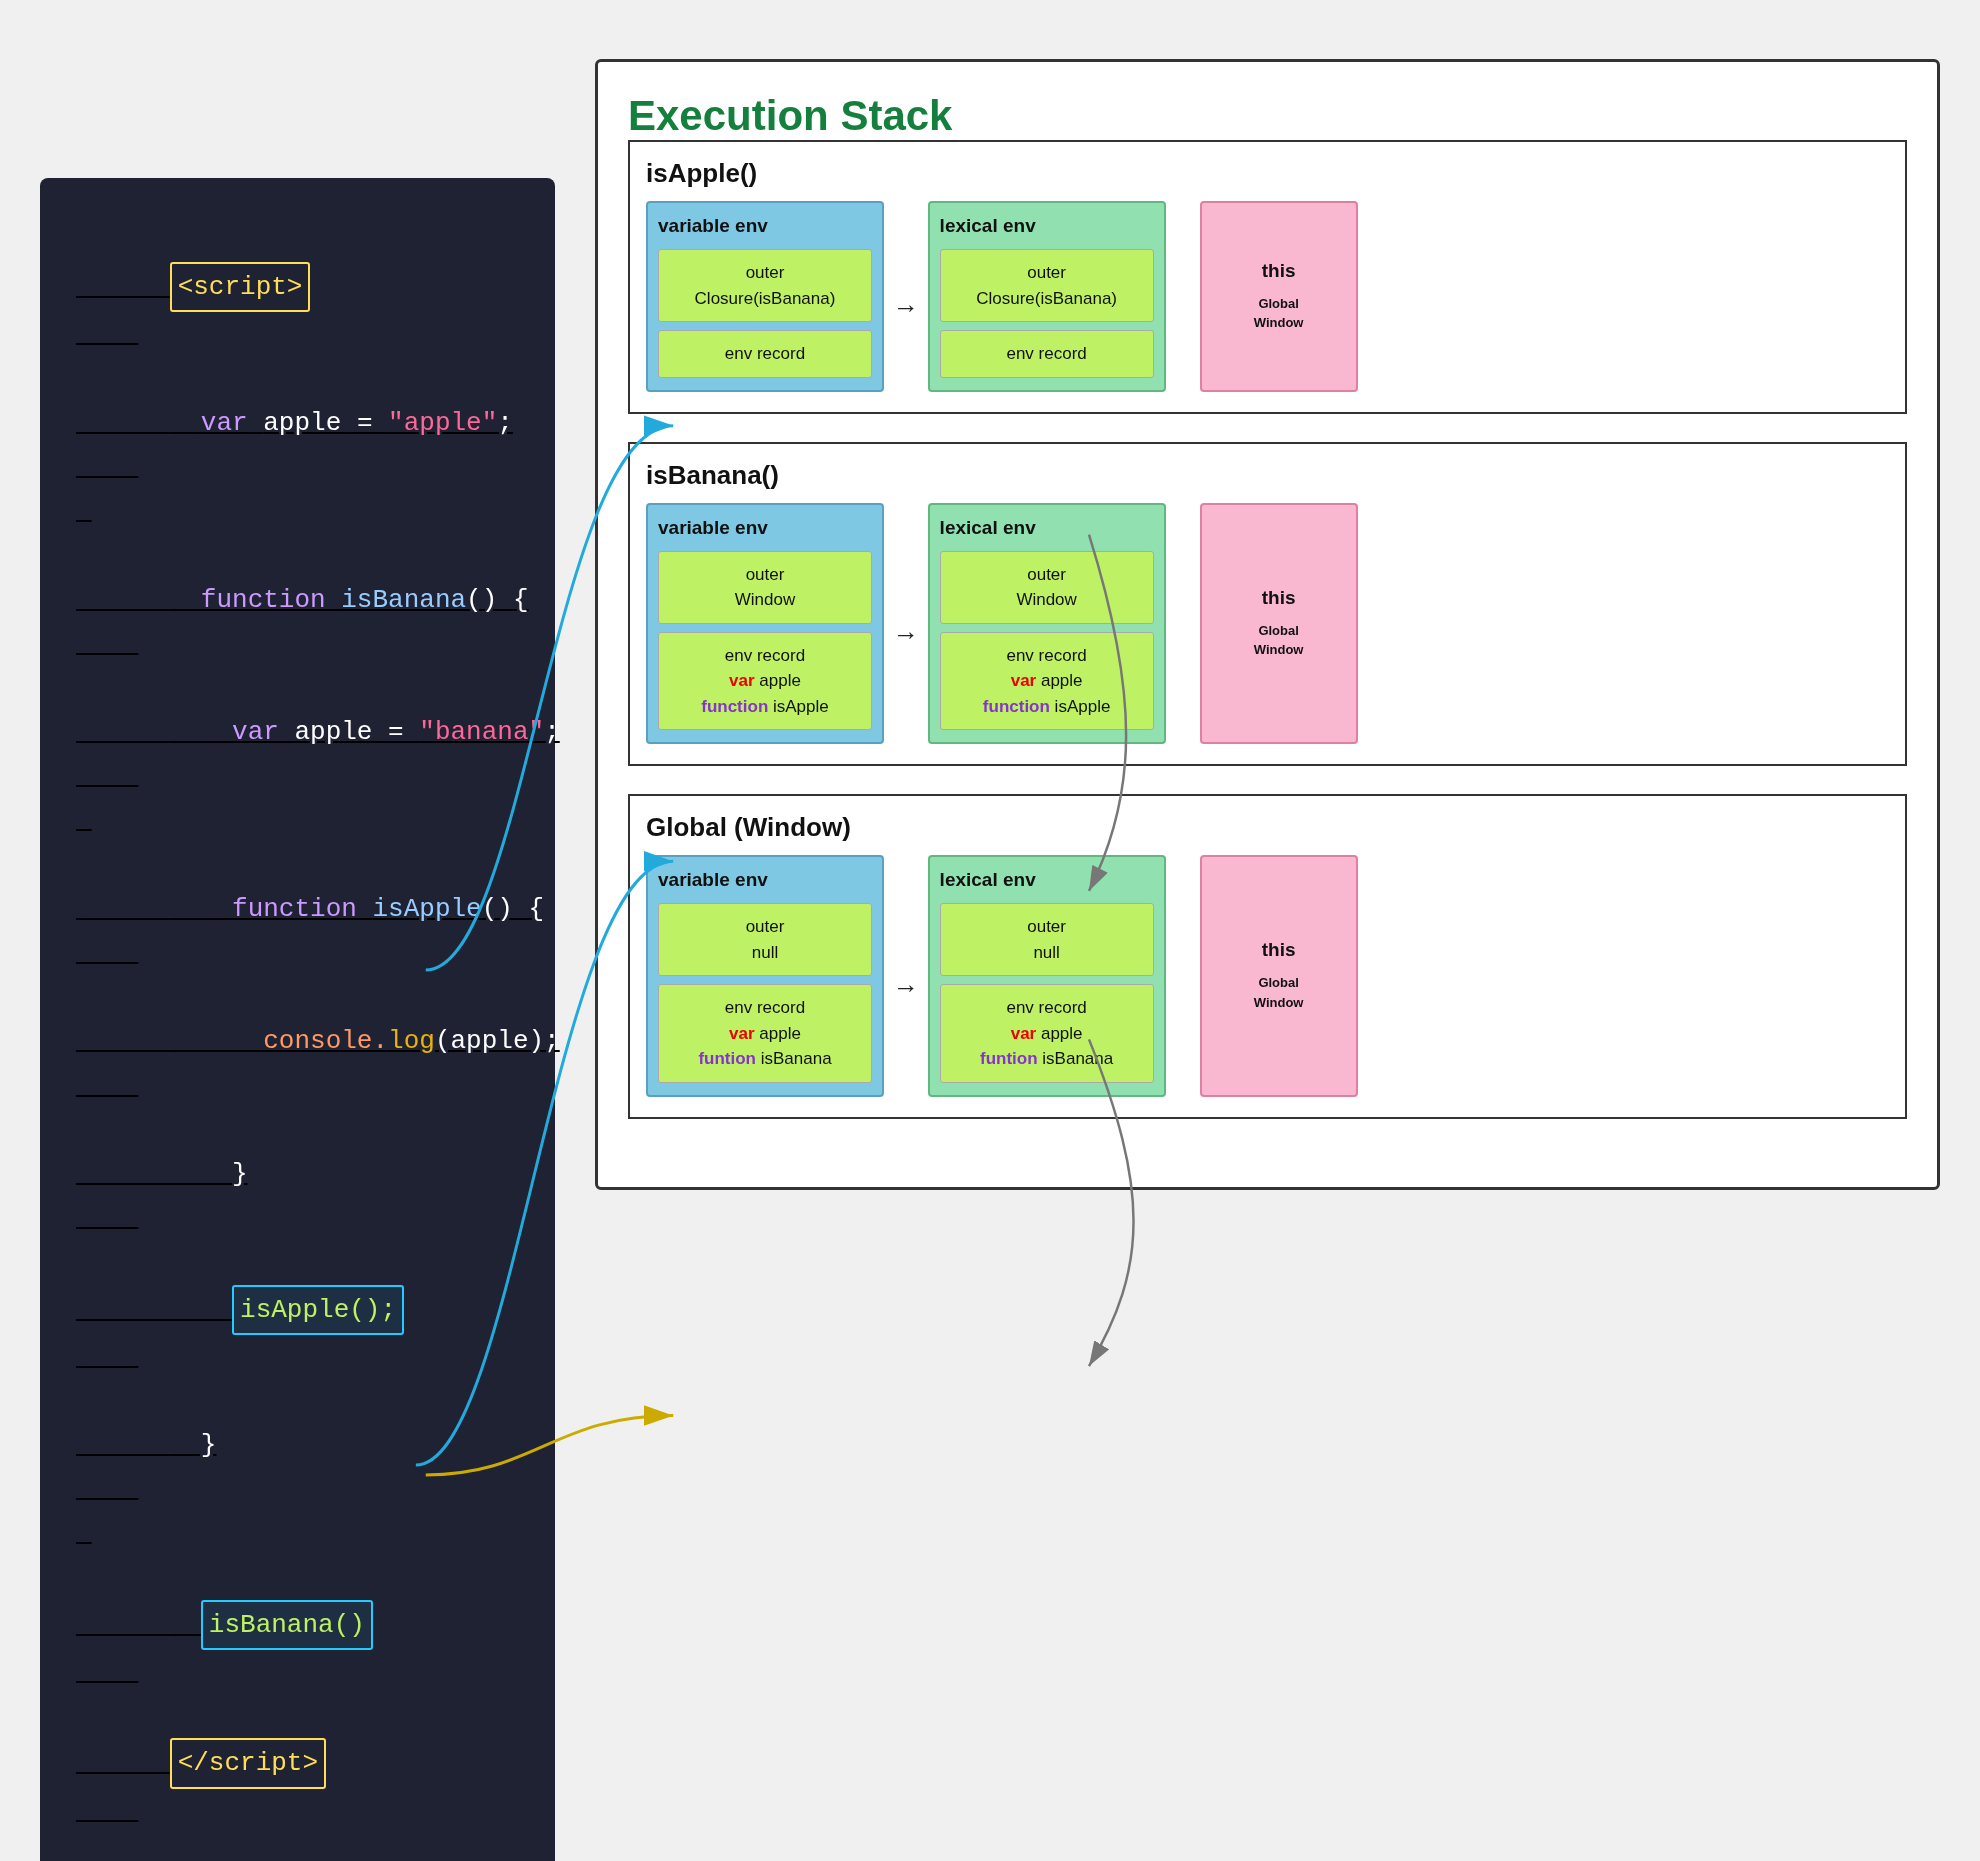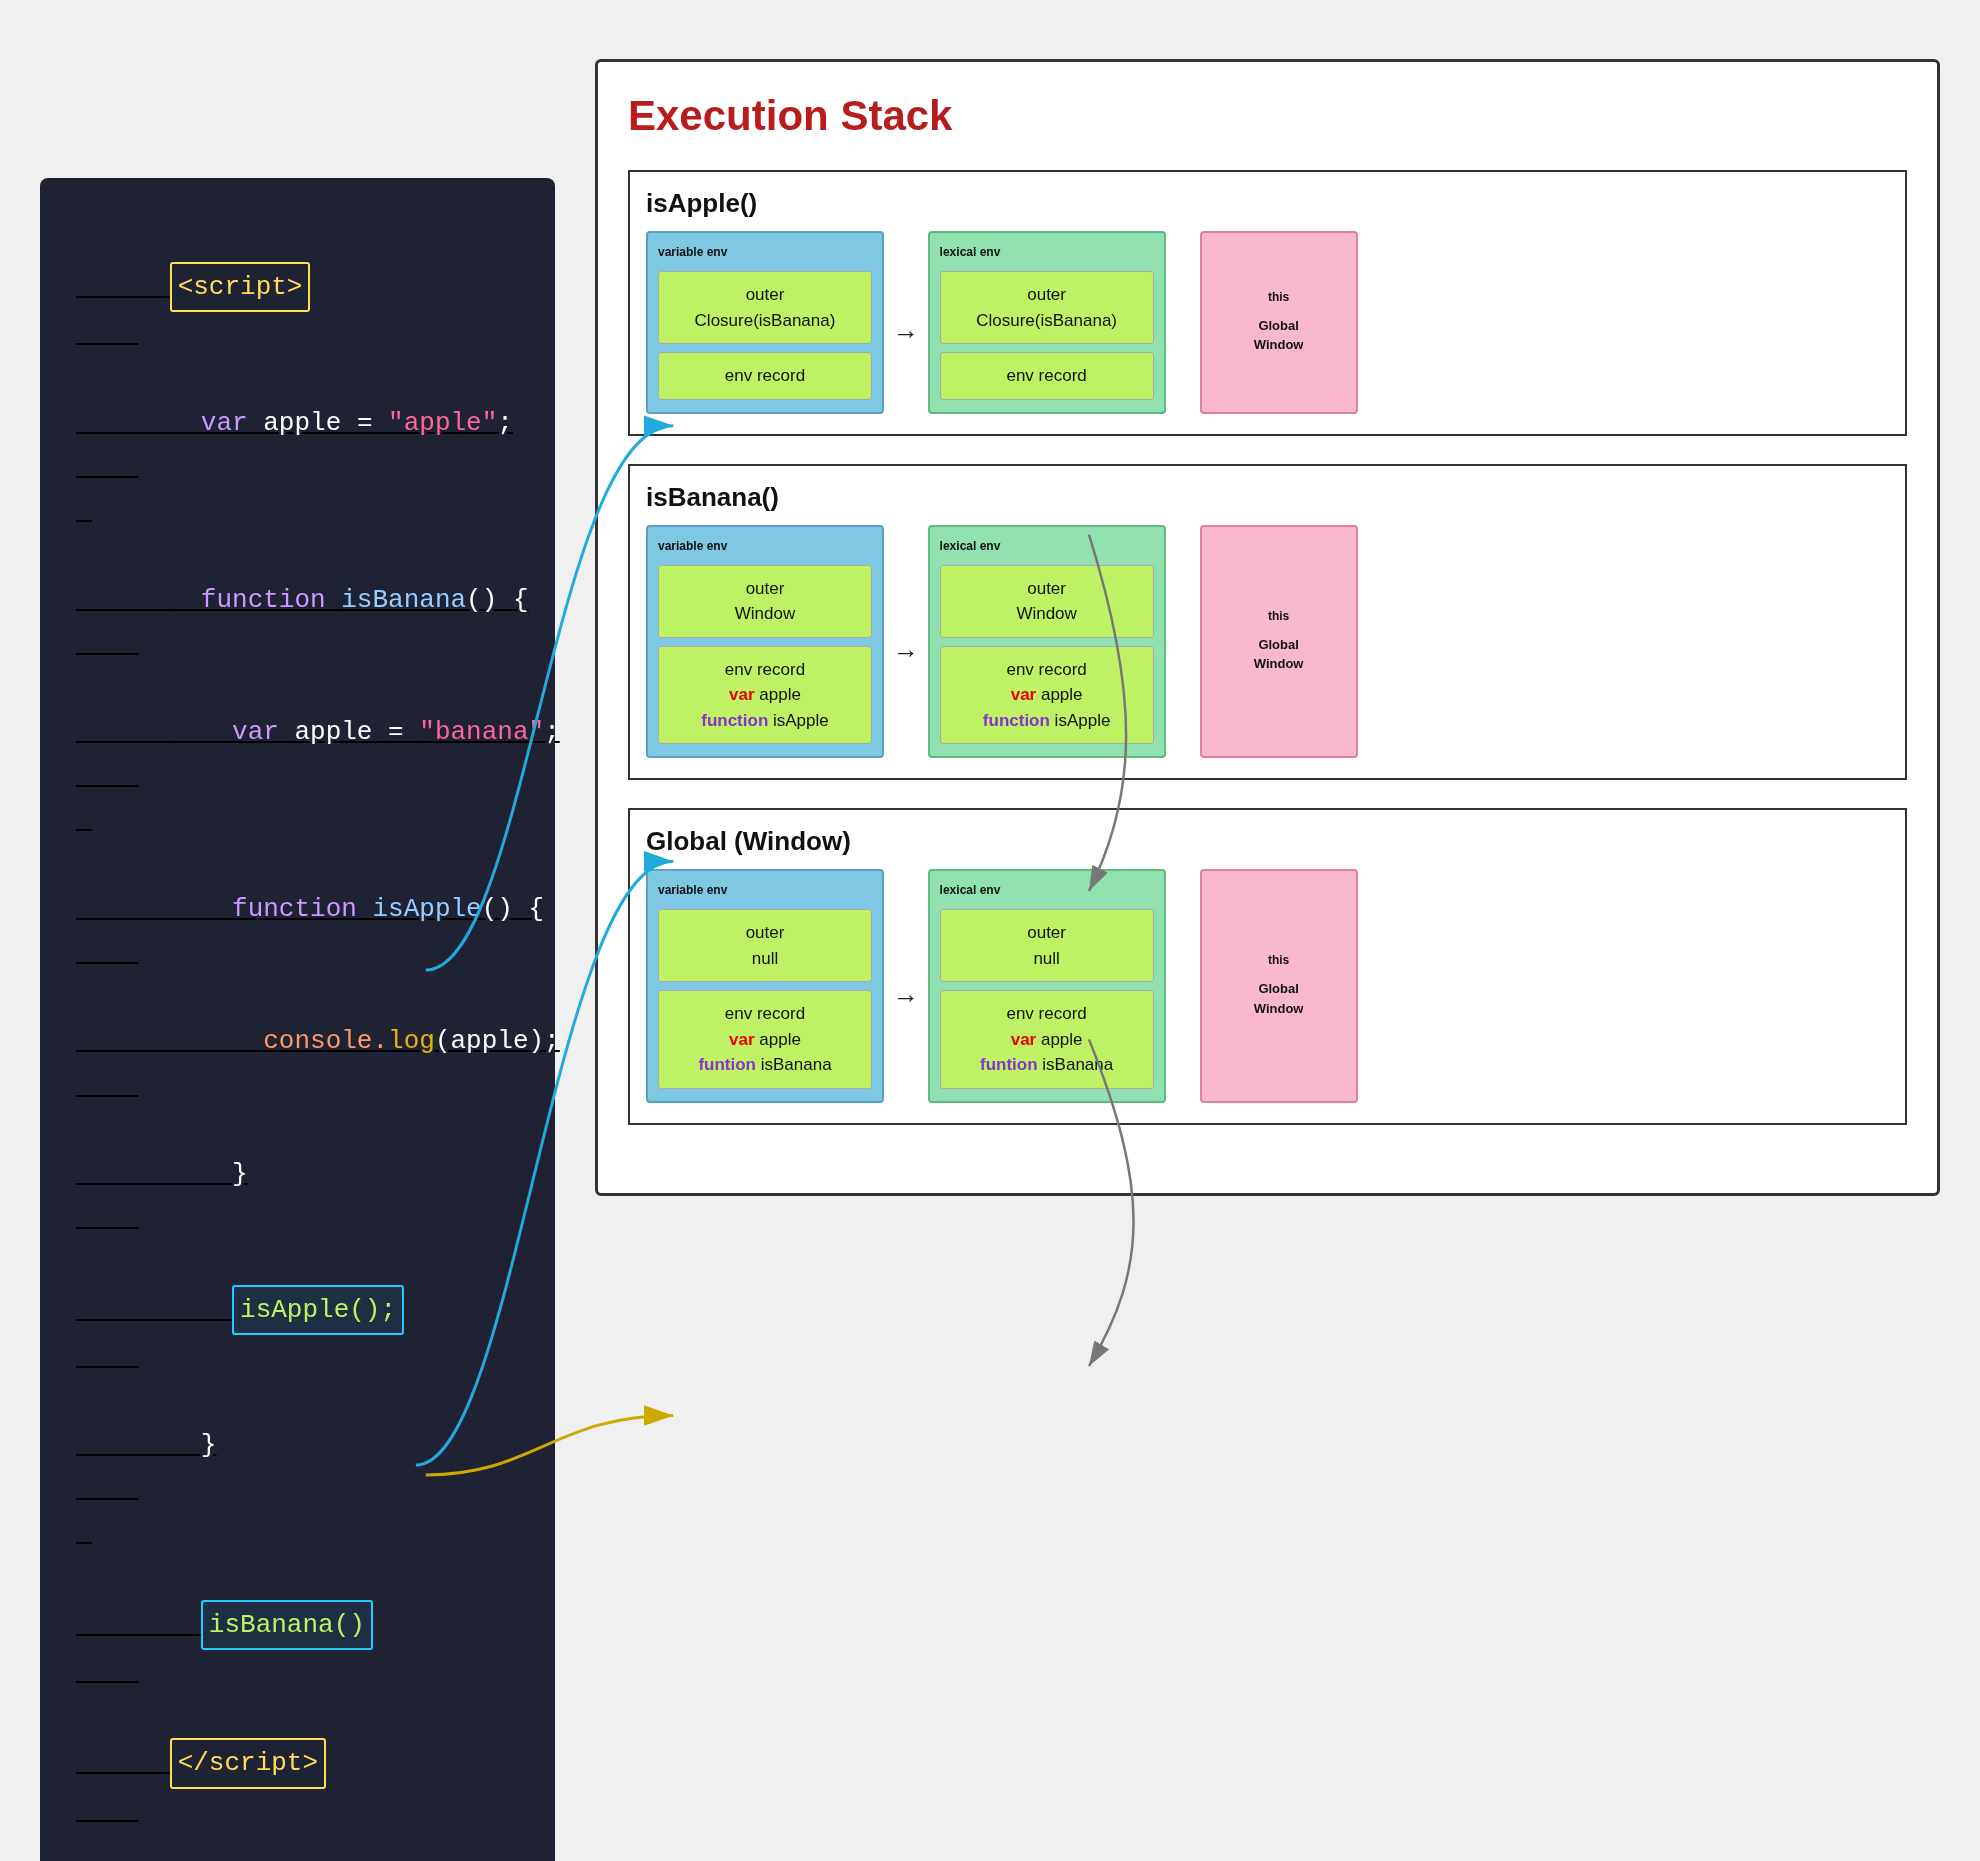--- a/index.html
+++ b/index.html
@@ -69,22 +69,21 @@
       border-radius: 6px;
       padding: 30px 30px 40px 30px;
       flex: 1;
       min-width: 1089px;
     }
 
     .exec-title {
       font-family: Arial, sans-serif;
       font-size: 42px;
       font-weight: bold;
-      color: #b91c1c;
-      margin-bottom: 30px;
+      color: #15803d;
     }
 
     
     .exec-frame {
       border: 2.5px solid #333;
       border-radius: 0;
       margin-bottom: 28px;
       padding: 16px 16px 20px 16px;
       background: white;
       position: relative;
@@ -114,21 +113,21 @@
       gap: 8px;
       min-width: 238px;
     }
 
     .env-box.blue { background: #7ec8e3; border: 2px solid #5aa0c0; }
     .env-box.green { background: #90e0b0; border: 2px solid #60b880; }
     .env-box.pink { background: #f9b8d0; border: 2px solid #e080a0; }
 
     .env-label {
       font-family: Arial, sans-serif;
-      font-size: 12px;
+      font-size: 19px;
       font-weight: bold;
       color: #111;
       margin-bottom: 4px;
     }
 
     .env-inner-box {
       background: #bef264;
       border: 1.5px solid #aaa;
       border-radius: 3px;
       padding: 10px 12px;

